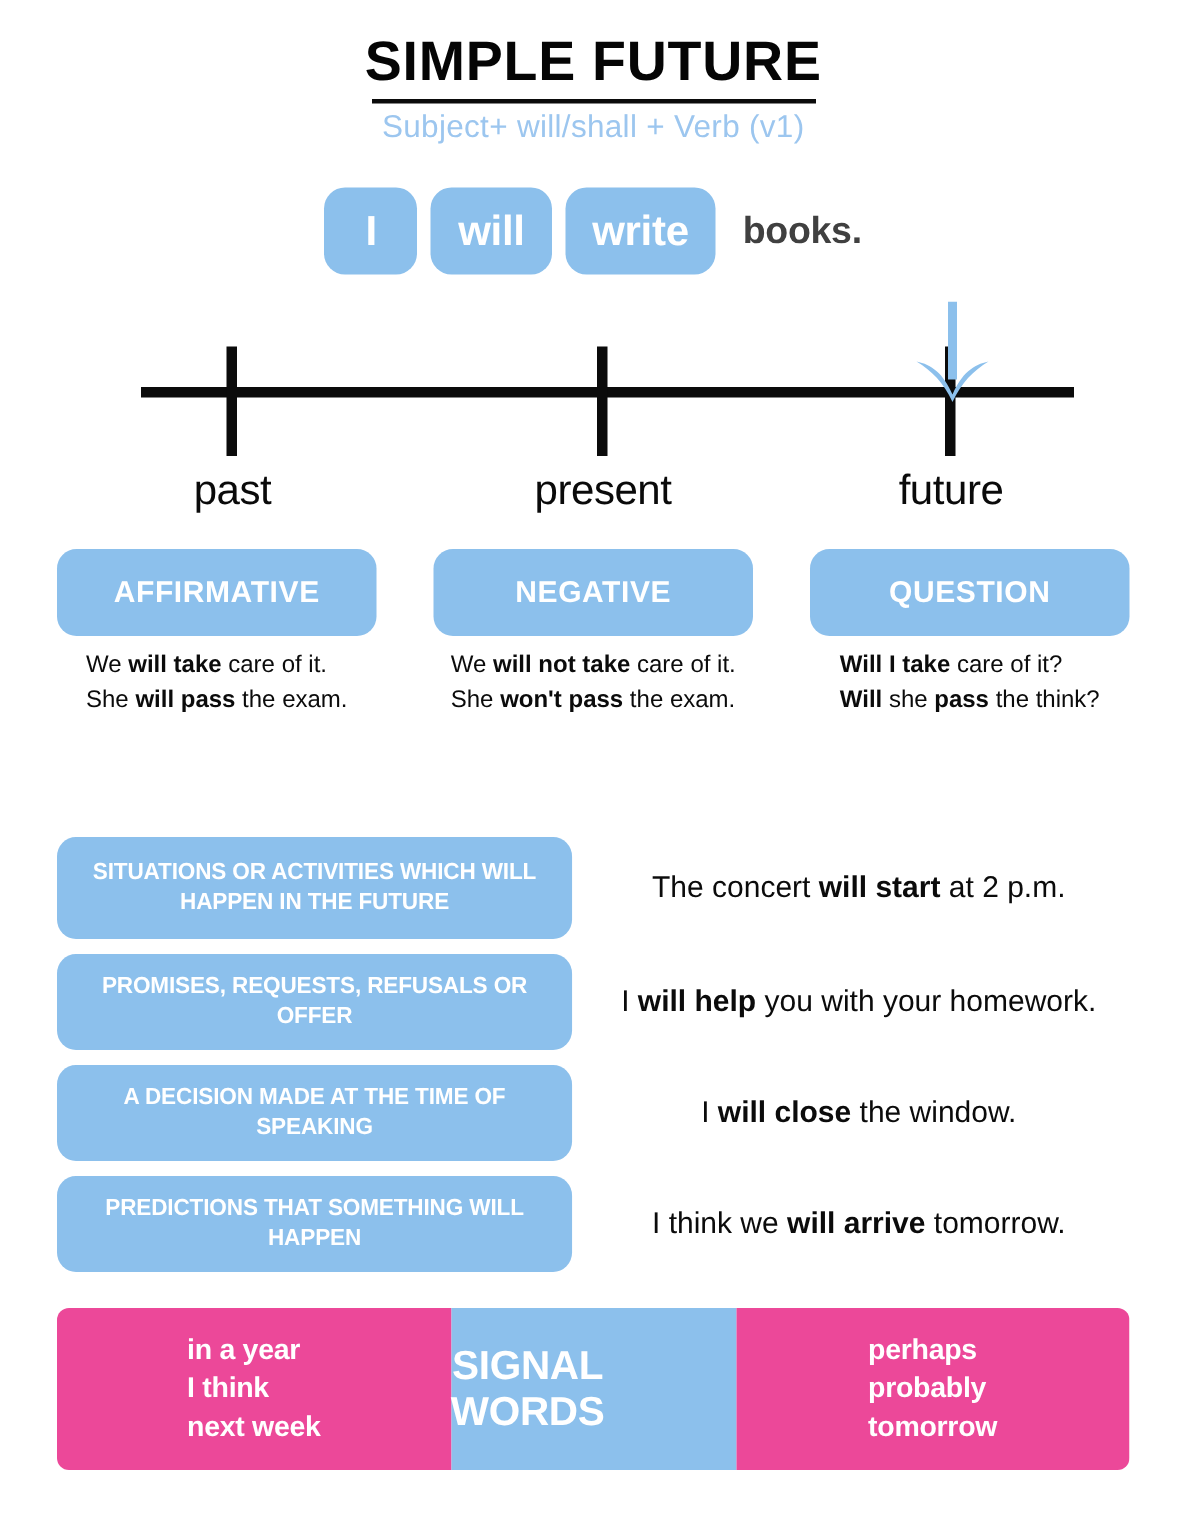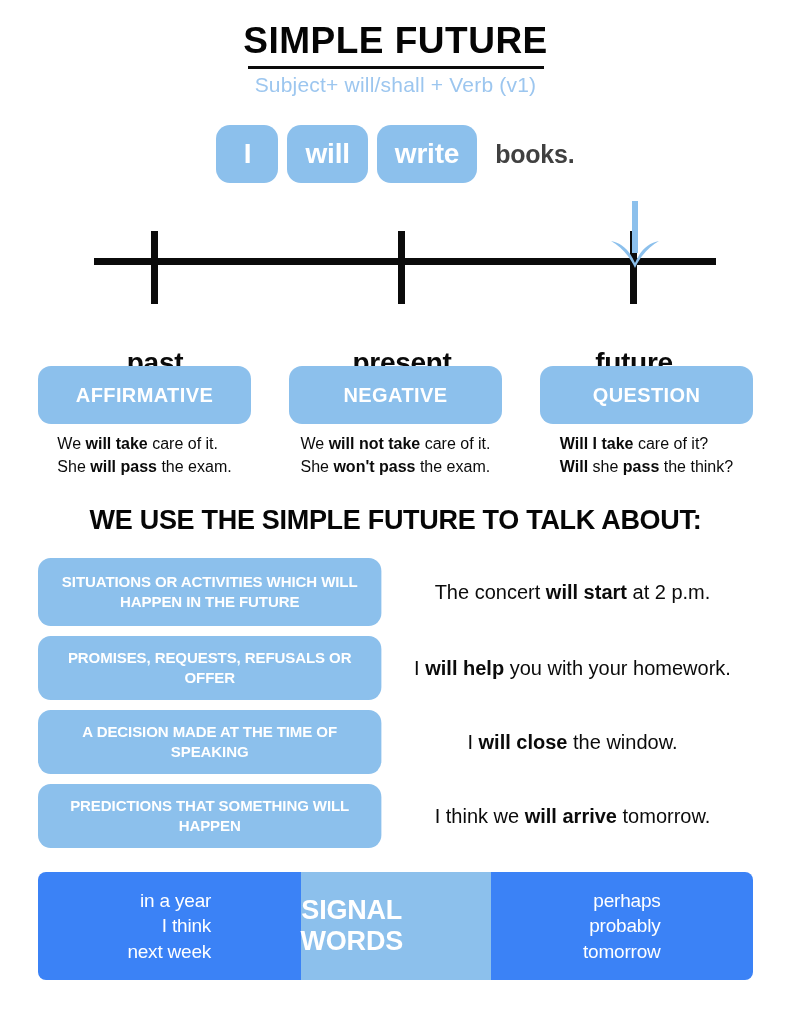--- a/index.html
+++ b/index.html
@@ -111,26 +111,25 @@
     background: #0b0b0b;
   }
   .tick-past    { left: 151px; top: 35px;  height: 73px; }
   .tick-present { left: 398px; top: 35px;  height: 73px; }
   .tick-future  { left: 630px; top: 35px;  height: 73px; }
 
   .tl-label {
     position: absolute;
     top: 115px;
     font-size: 28px;
-    font-weight: 700;
+    font-weight: 400;
     color: #0a0a0a;
     letter-spacing: -0.3px;
     transform: translateX(-50%);
     white-space: nowrap;
-    margin-top: 36px;
   }
   .lab-past    { left: 155px; }
   .lab-present { left: 402px; }
   .lab-future  { left: 634px; }
 
   .tl-arrow {
     position: absolute;
     left: 607px;
     top: 5px;
     width: 56px;
@@ -236,28 +235,28 @@
     position: absolute;
     left: 38px;
     top: 872px;
     width: 715px;
     height: 108px;
     border-radius: 8px;
     overflow: hidden;
     display: flex;
   }
   .signal-side {
-    background: #3b82f6;
+    background: #ec4899;
     flex: 1;
     display: flex;
     align-items: center;
     justify-content: center;
-    text-align: right;
-    color: #ffffff;
-    font-weight: 400;
+    text-align: left;
+    color: #ffffff;
+    font-weight: 700;
     font-size: 19px;
     line-height: 1.32;
     letter-spacing: -0.2px;
   }
   .signal-center {
     width: 190px;
     background: #8cc0ec;
     display: flex;
     align-items: center;
     justify-content: flex-start;
@@ -320,21 +319,20 @@
     </div>
     <div class="form-col">
       <div class="form-badge">QUESTION</div>
       <div class="form-lines">
           <div><b>Will I take</b><span> care of it?</span></div>
           <div><b>Will</b><span> she </span><b>pass</b><span> the think?</span></div>
         </div>
     </div>
   </div>
 
-  <div class="use-heading">WE USE THE SIMPLE FUTURE TO TALK ABOUT:</div>
 
   <div class="uses">
     <div class="use-row">
       <div class="use-pill pill-h1">SITUATIONS OR ACTIVITIES WHICH WILL HAPPEN IN THE FUTURE</div>
       <div class="use-example"><span>The concert </span><b>will start</b><span> at 2 p.m.</span></div>
     </div>
     <div class="use-row">
       <div class="use-pill pill-h2">PROMISES, REQUESTS, REFUSALS OR OFFER</div>
       <div class="use-example"><span>I </span><b>will help</b><span> you with your homework.</span></div>
     </div>

